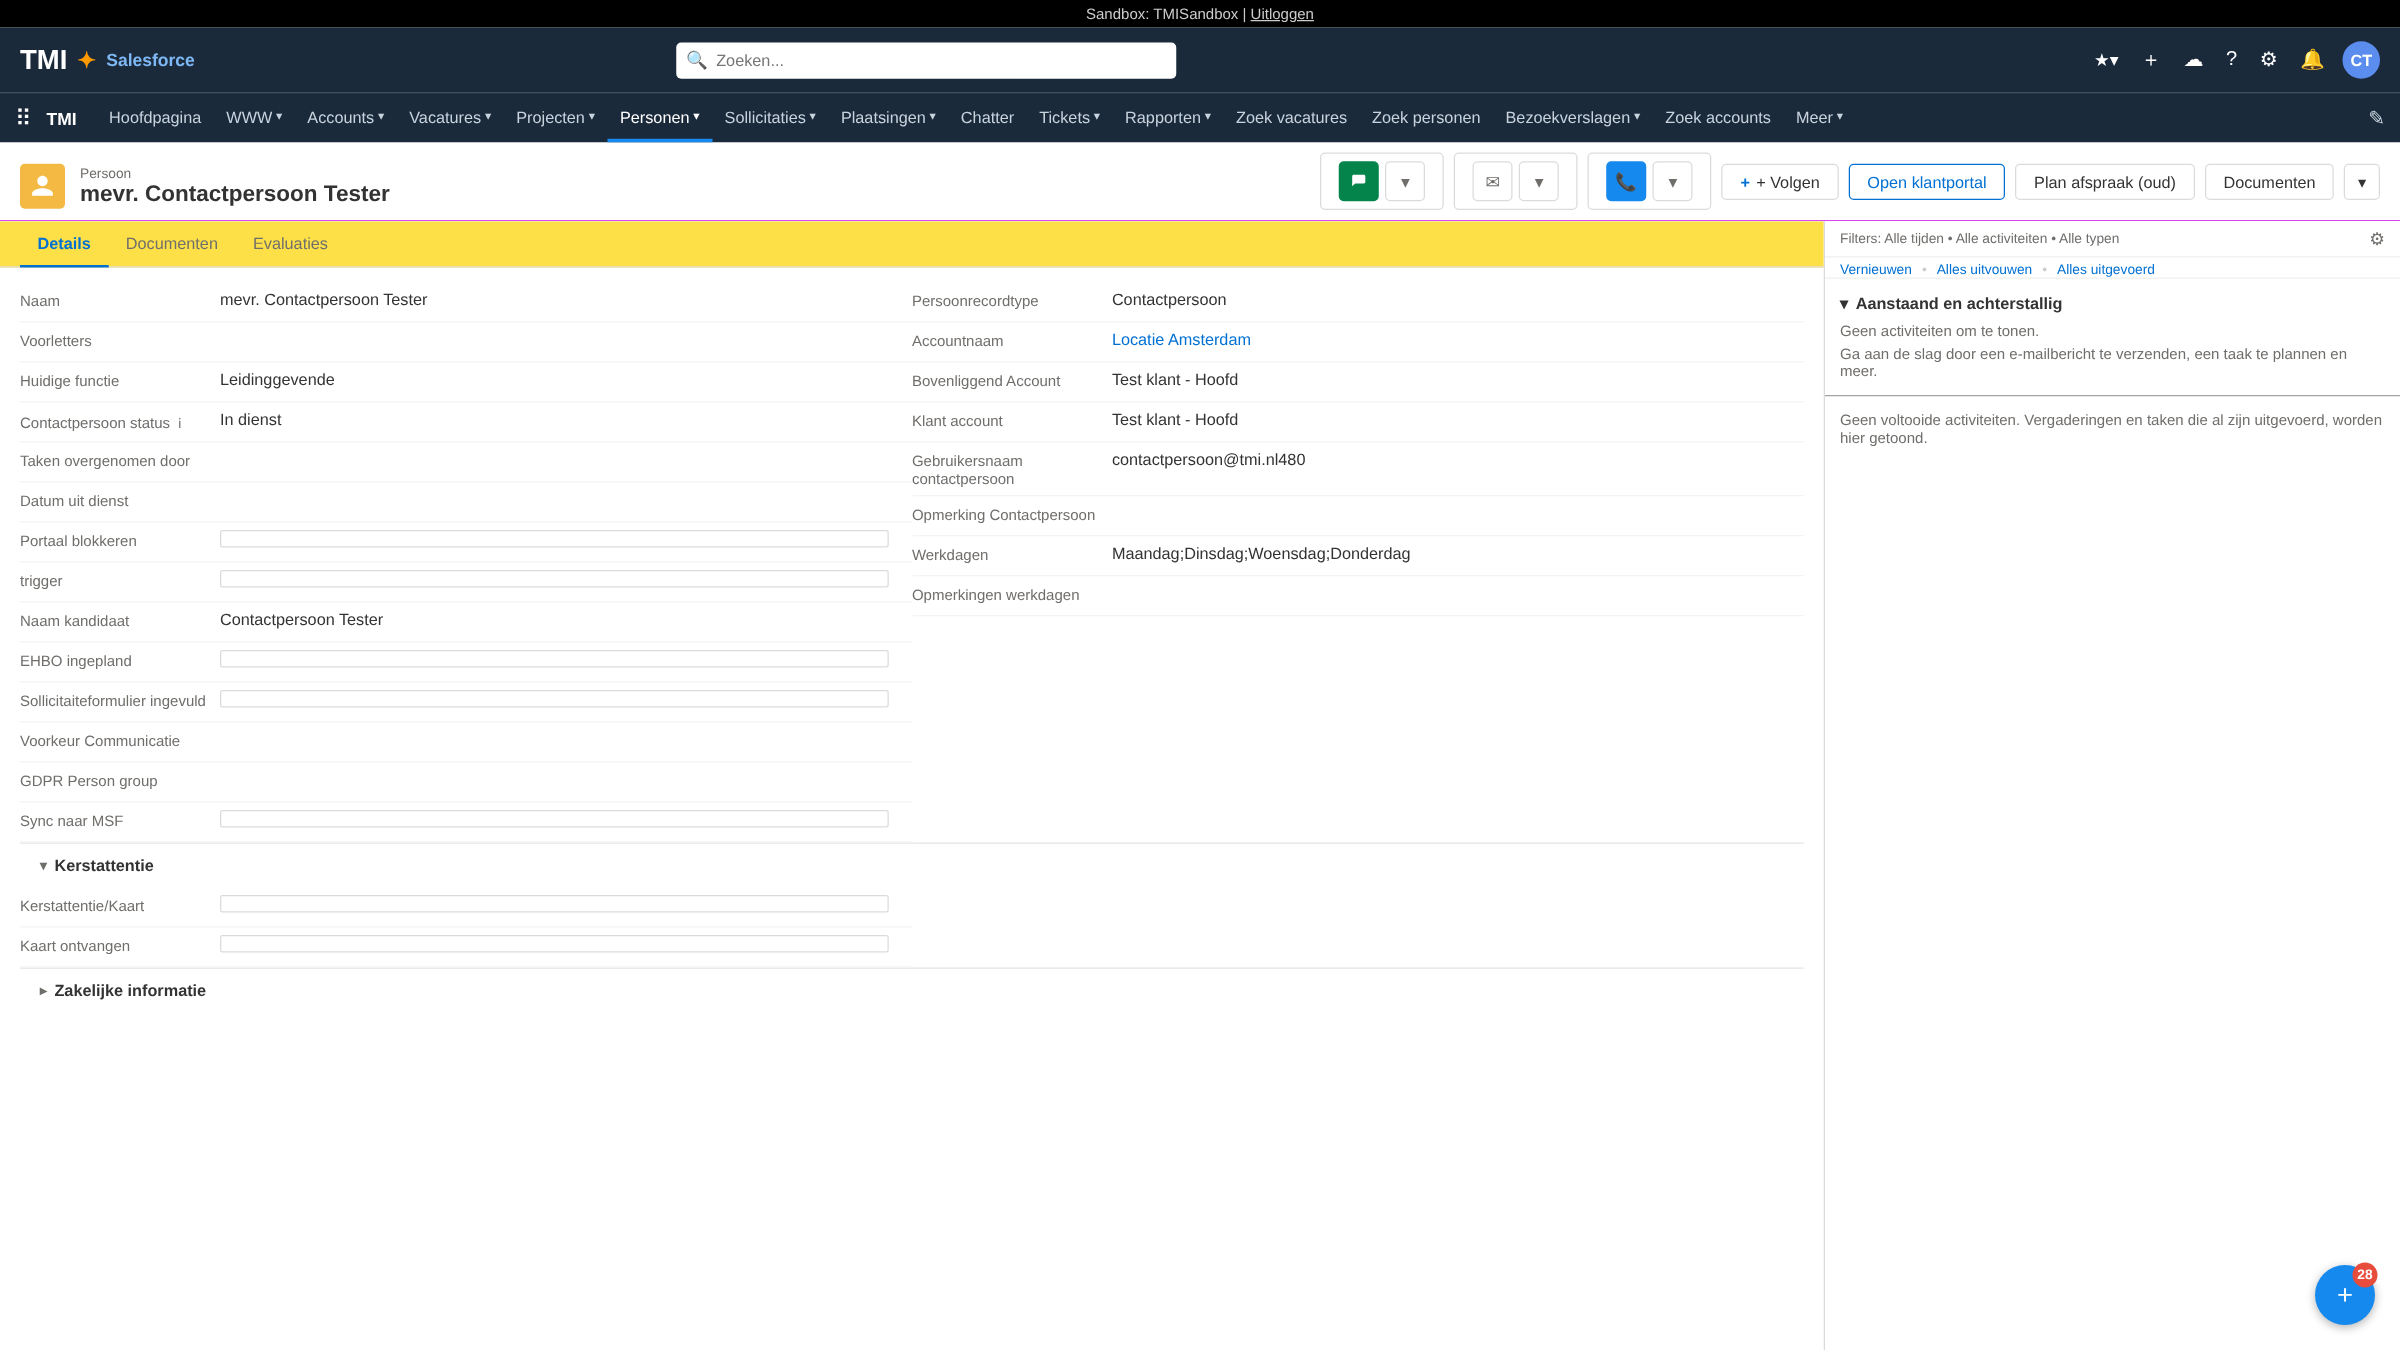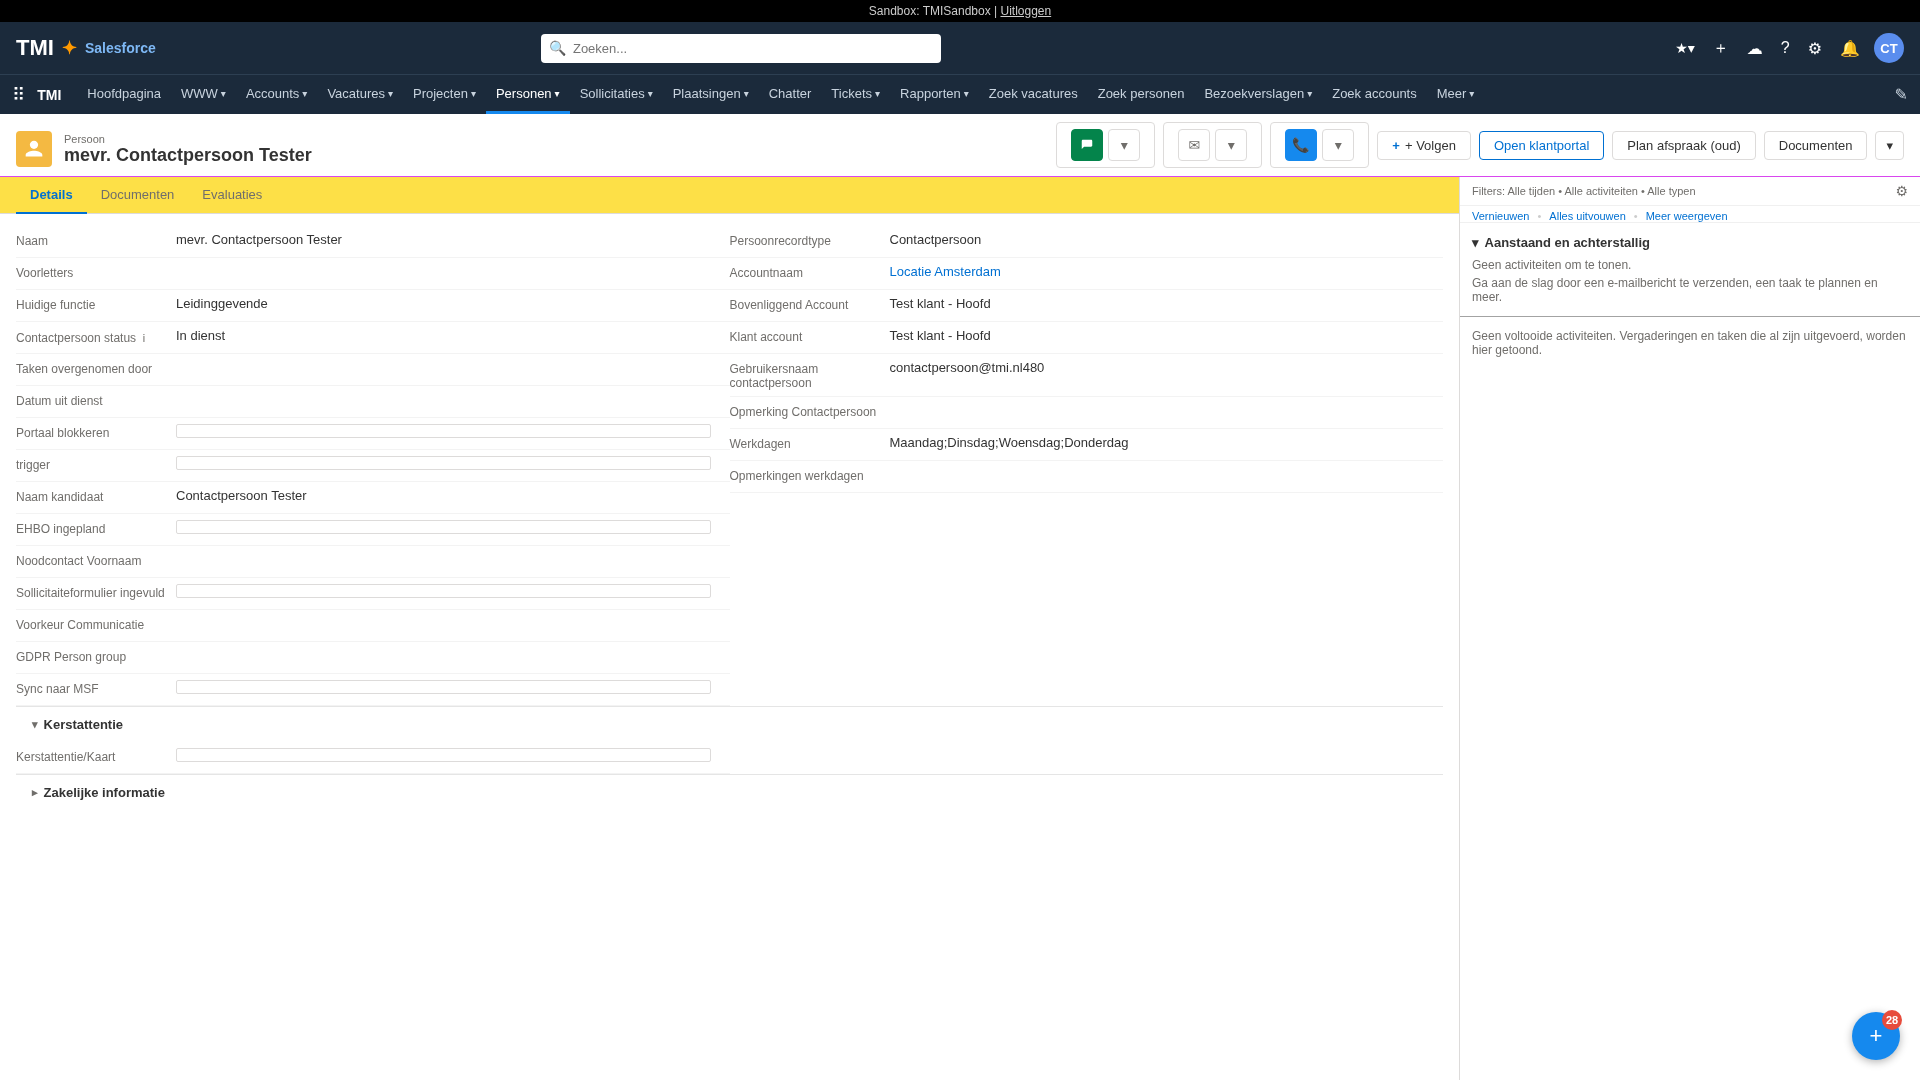--- a/index.html
+++ b/index.html
@@ -529,25 +529,20 @@
             <span class="field-label">Naam kandidaat</span>
             <span class="field-value">Contactpersoon Tester</span>
           </div>
 
           <div class="field-row">
             <span class="field-label">EHBO ingepland</span>
             <span class="field-value checkbox"></span>
             <span class="edit-icon">✎</span>
           </div>
 
-          <div class="field-row">
-            <span class="field-label">Noodcontact Voornaam</span>
-            <span class="field-value"></span>
-            <span class="edit-icon">✎</span>
-          </div>
 
           <div class="field-row">
             <span class="field-label">Sollicitaiteformulier ingevuld</span>
             <span class="field-value checkbox"></span>
             <span class="edit-icon">✎</span>
           </div>
 
           <div class="field-row">
             <span class="field-label">Voorkeur Communicatie</span>
             <span class="field-value"></span>
@@ -620,41 +615,46 @@
         <span class="section-chevron">▾</span>
         <span>Kerstattentie</span>
       </div>
       <div class="fields-grid">
         <div>
           <div class="field-row">
             <span class="field-label">Kerstattentie/Kaart</span>
             <span class="field-value checkbox"></span>
             <span class="edit-icon">✎</span>
           </div>
+          <div class="field-row">
+            <span class="field-label">Kaart ontvangen</span>
+            <span class="field-value checkbox"></span>
+            <span class="edit-icon">✎</span>
+          </div>
         </div>
       </div>
 
       <div class="section-header">
         <span class="section-chevron">▸</span>
         <span>Zakelijke informatie</span>
       </div>
     </div>
   </div>
 
   <div class="right-panel">
     <div class="activity-filter-bar">
       <span class="filters">Filters: Alle tijden • Alle activiteiten • Alle typen</span>
       <span class="gear">⚙</span>
     </div>
     <div style="padding: 4px 12px 0; font-size:11px; display:flex; gap:8px; align-items:center; border-bottom:1px solid #f0f0f0;">
       <a class="activity-link">Vernieuwen</a>
       <span style="color:#ccc;">•</span>
       <a class="activity-link">Alles uitvouwen</a>
       <span style="color:#ccc;">•</span>
-      <a class="activity-link">Meer weergeven</a>
+      <a class="activity-link">Alles uitgevoerd</a>
     </div>
 
     <div class="activity-section">
       <div class="activity-section-title">
         <span>▾</span>
         <span>Aanstaand en achterstallig</span>
       </div>
       <p class="no-activity-text">Geen activiteiten om te tonen.</p>
       <p class="no-activity-sub">Ga aan de slag door een e-mailbericht te verzenden, een taak te plannen en meer.</p>
     </div>

